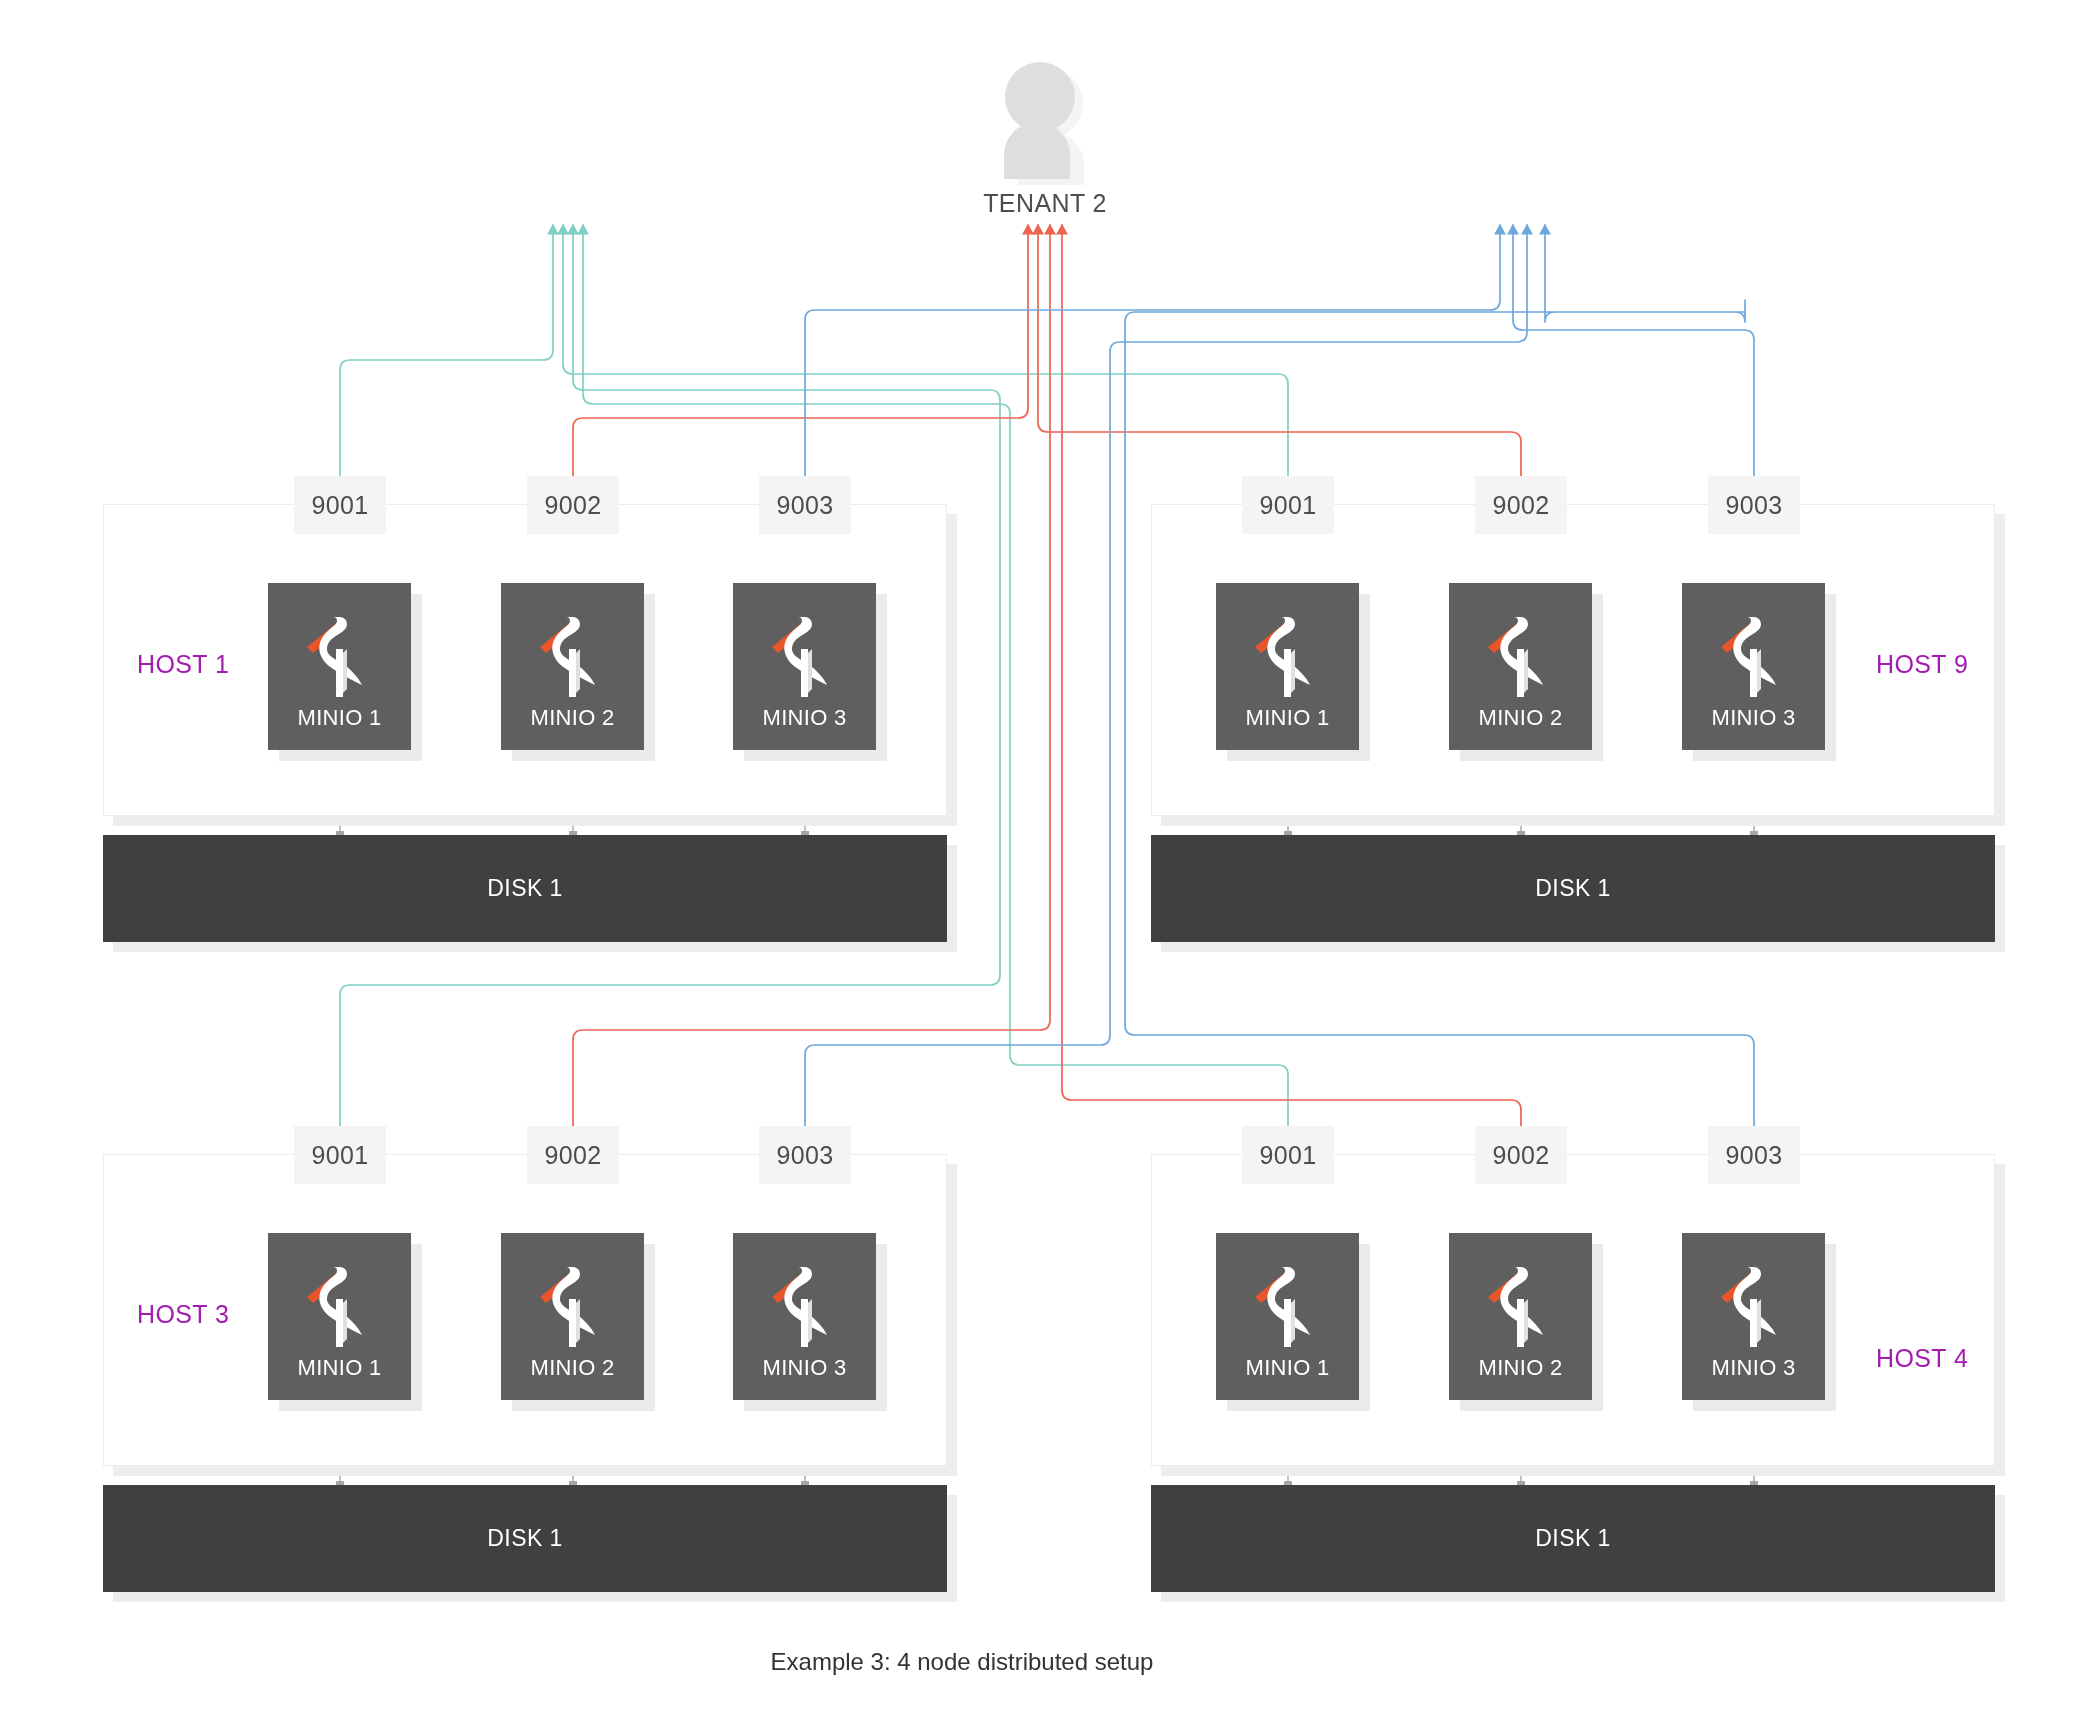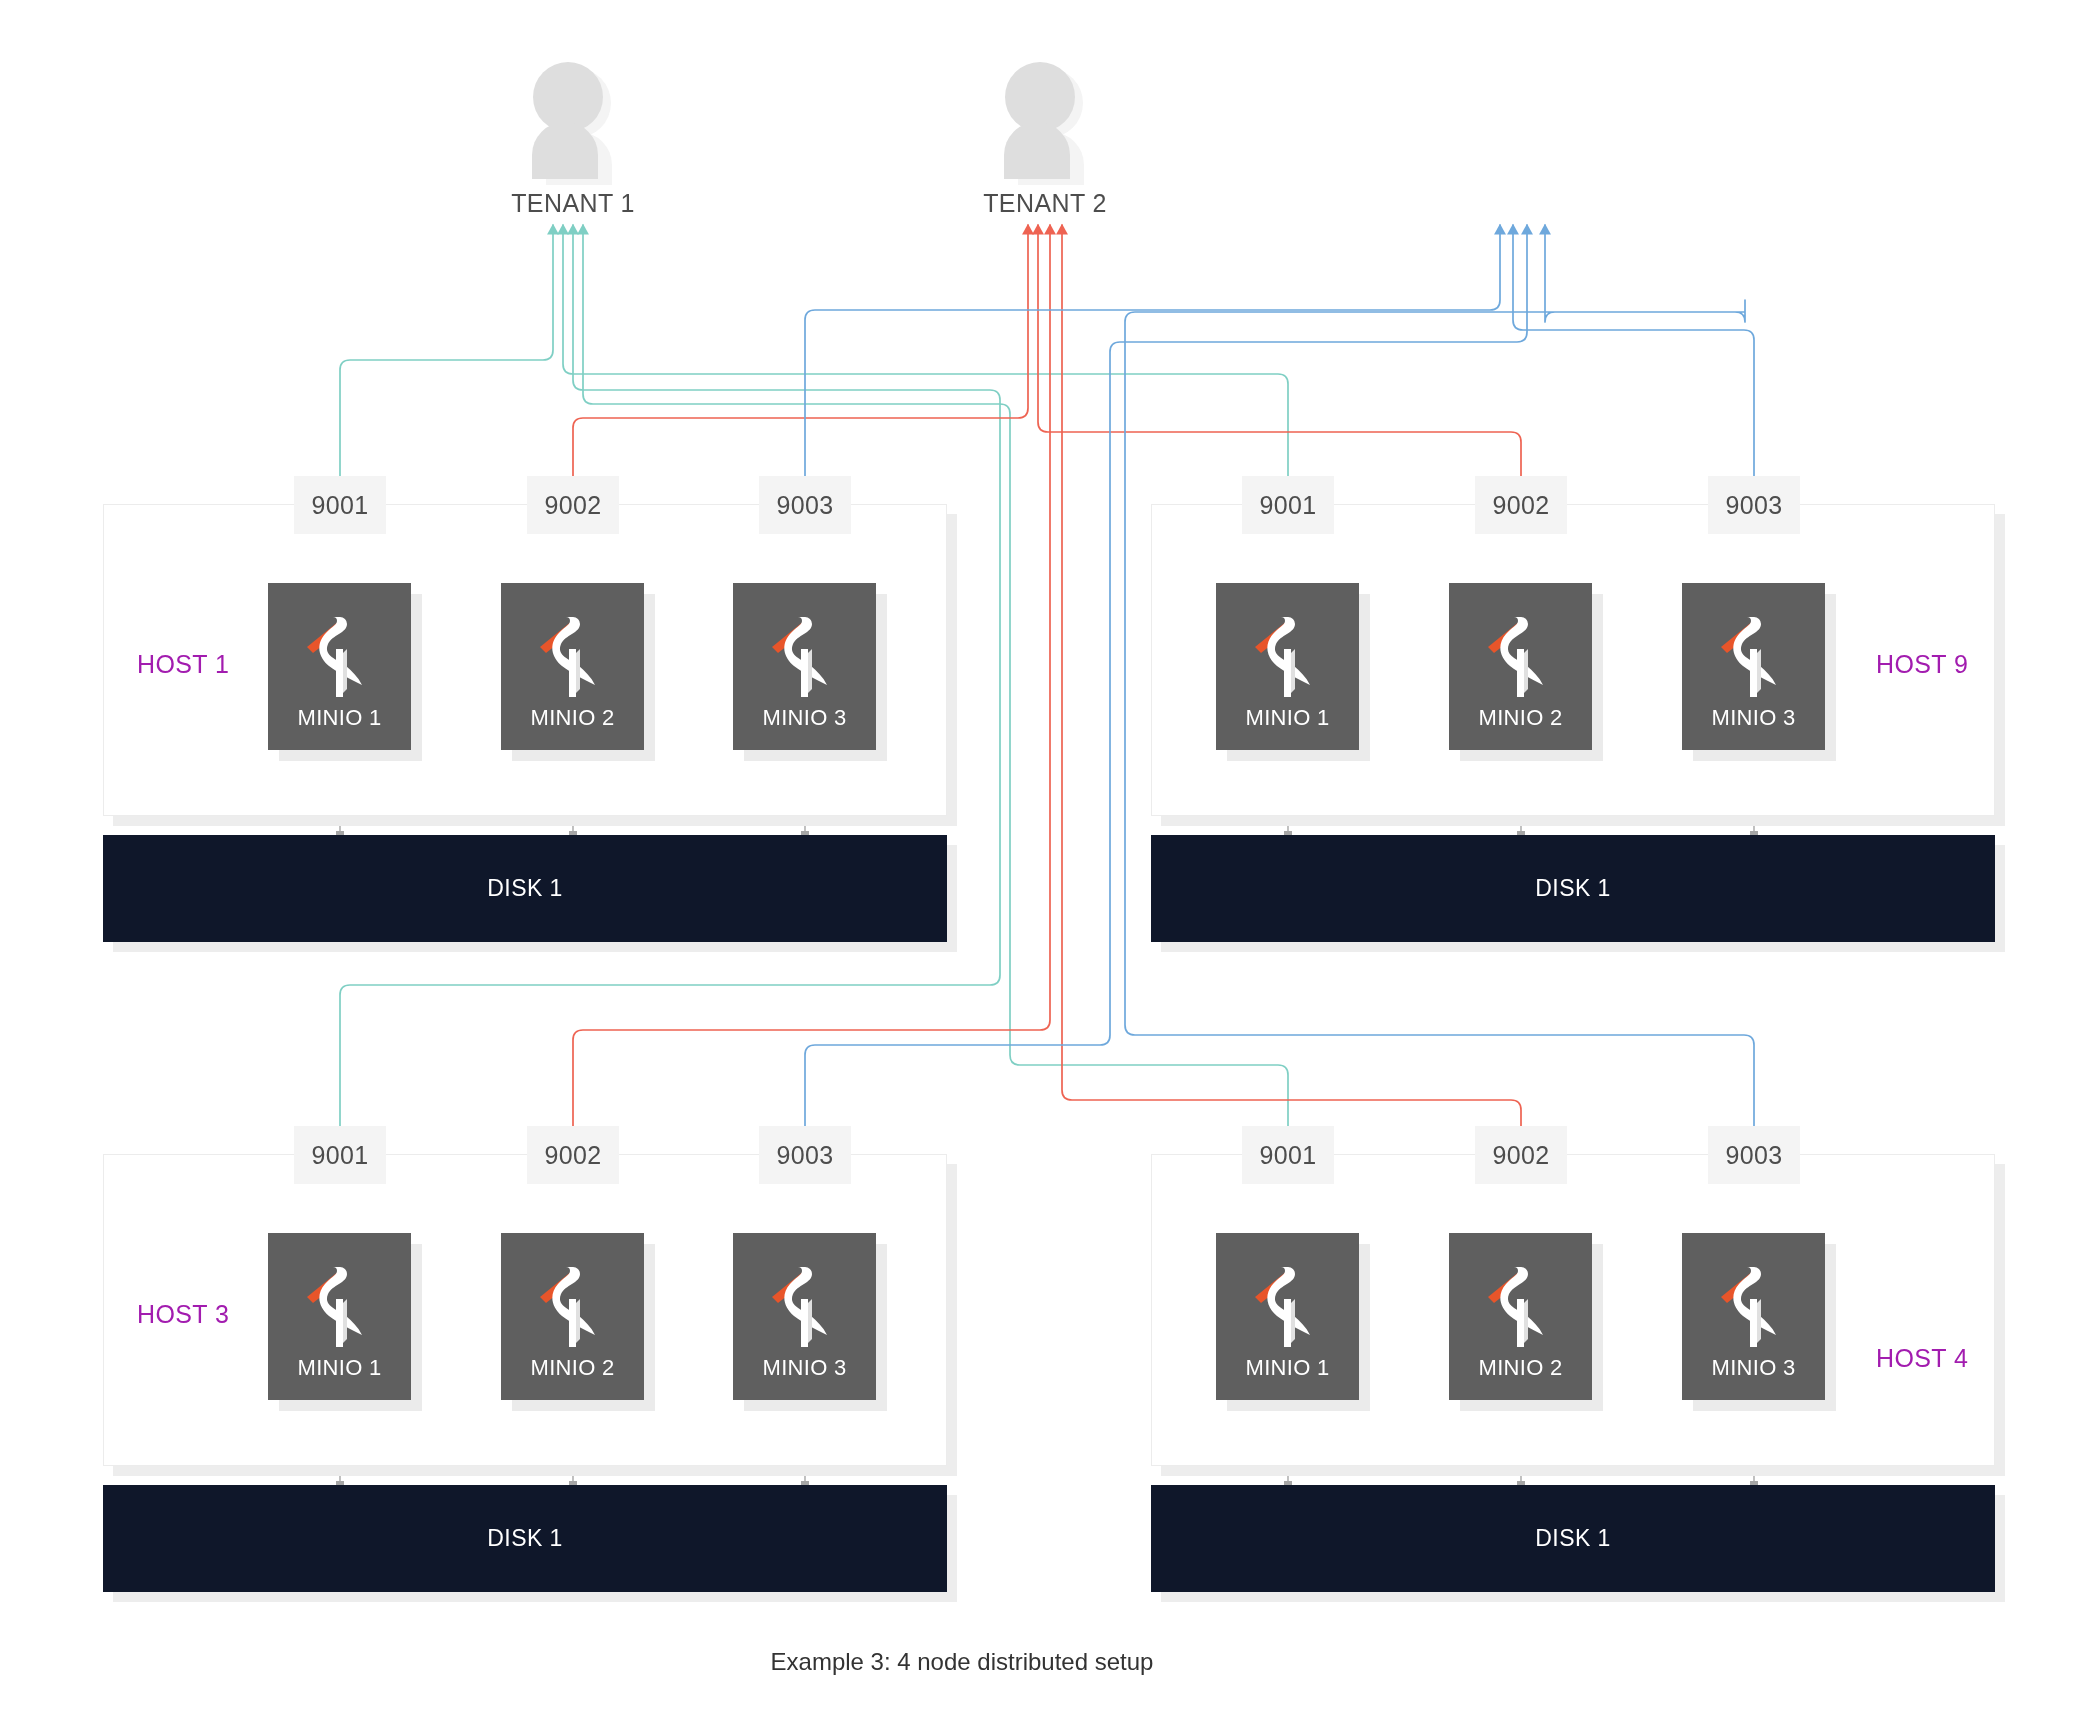--- a/index.html
+++ b/index.html
@@ -102,21 +102,21 @@
     bottom: 19px;
     text-align: center;
     color: #ffffff;
     font-size: 22px;
     letter-spacing: 0.3px;
   }
 
   
   .disk {
     position: absolute;
-    background: #0f172a;
+    background: #404040;
     box-shadow: 10px 10px 0 0 #ededed;
     display: flex;
     align-items: center;
     justify-content: center;
     color: #ffffff;
     font-size: 23px;
     letter-spacing: 0.4px;
     box-sizing: border-box;
   }
 
@@ -246,31 +246,20 @@
         <rect x="1284" y="1397" width="8" height="8"></rect>
           <rect x="1284" y="1481" width="8" height="8"></rect>
         <rect x="1517" y="1397" width="8" height="8"></rect>
           <rect x="1517" y="1481" width="8" height="8"></rect>
         <rect x="1750" y="1397" width="8" height="8"></rect>
           <rect x="1750" y="1481" width="8" height="8"></rect>
       </g>
     </g>
   </svg>
 
-  <div class="tenant" style="left:463px; top:55px;">
-    <div class="tenant-icon">
-      <svg viewBox="0 0 130 130" width="130" height="130" xmlns="http://www.w3.org/2000/svg">
-        <circle cx="68" cy="48" r="35" fill="#f4f4f4"></circle>
-        <path d="M30,128 L30,104 a33,33 0 0 1 66,0 L96,128 z" fill="#f4f4f4" transform="translate(8,6)"></path>
-        <circle cx="60" cy="42" r="35" fill="#dedede"></circle>
-        <path d="M24,124 L24,100 a33,33 0 0 1 66,0 L90,124 z" fill="#dedede"></path>
-      </svg>
-    </div>
-    <div class="tenant-label">TENANT 1</div>
-  </div>
 
   <div class="tenant" style="left:935px; top:55px;">
     <div class="tenant-icon">
       <svg viewBox="0 0 130 130" width="130" height="130" xmlns="http://www.w3.org/2000/svg">
         <circle cx="68" cy="48" r="35" fill="#f4f4f4"></circle>
         <path d="M30,128 L30,104 a33,33 0 0 1 66,0 L96,128 z" fill="#f4f4f4" transform="translate(8,6)"></path>
         <circle cx="60" cy="42" r="35" fill="#dedede"></circle>
         <path d="M24,124 L24,100 a33,33 0 0 1 66,0 L90,124 z" fill="#dedede"></path>
       </svg>
     </div>

